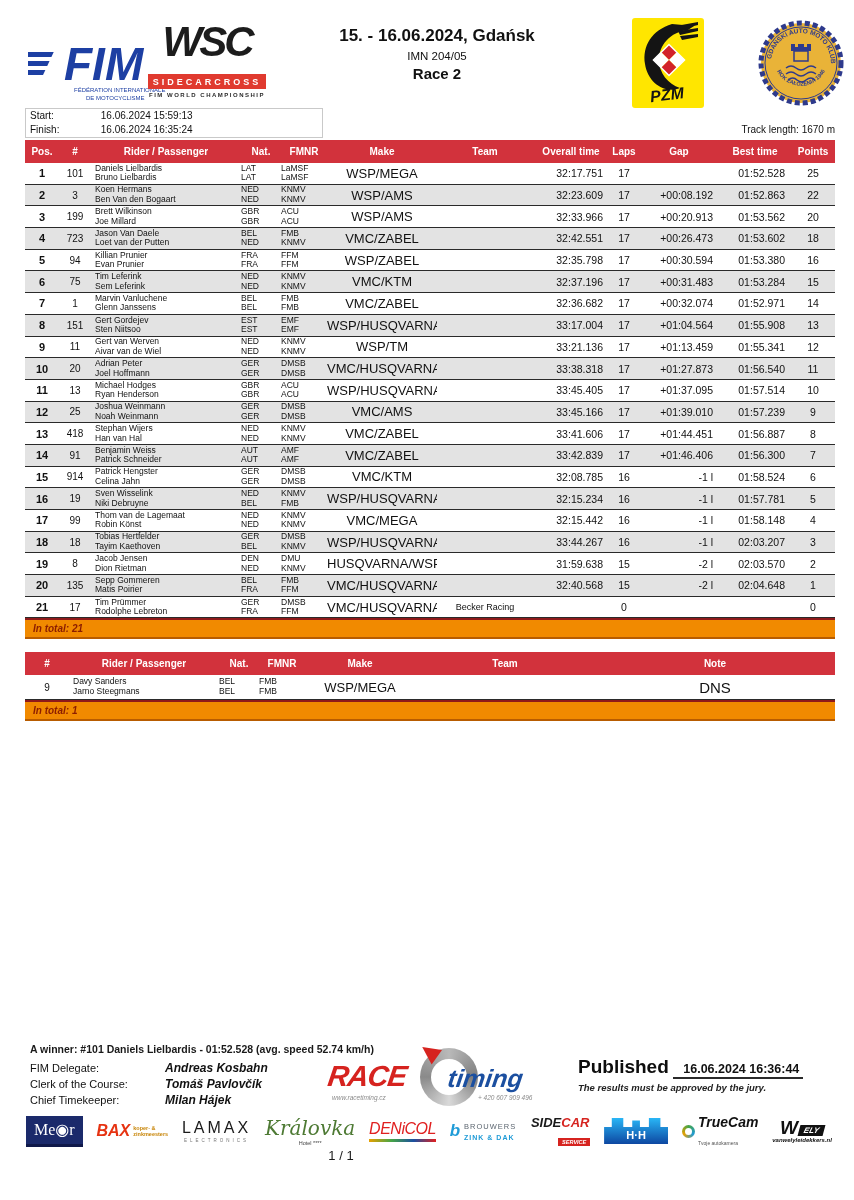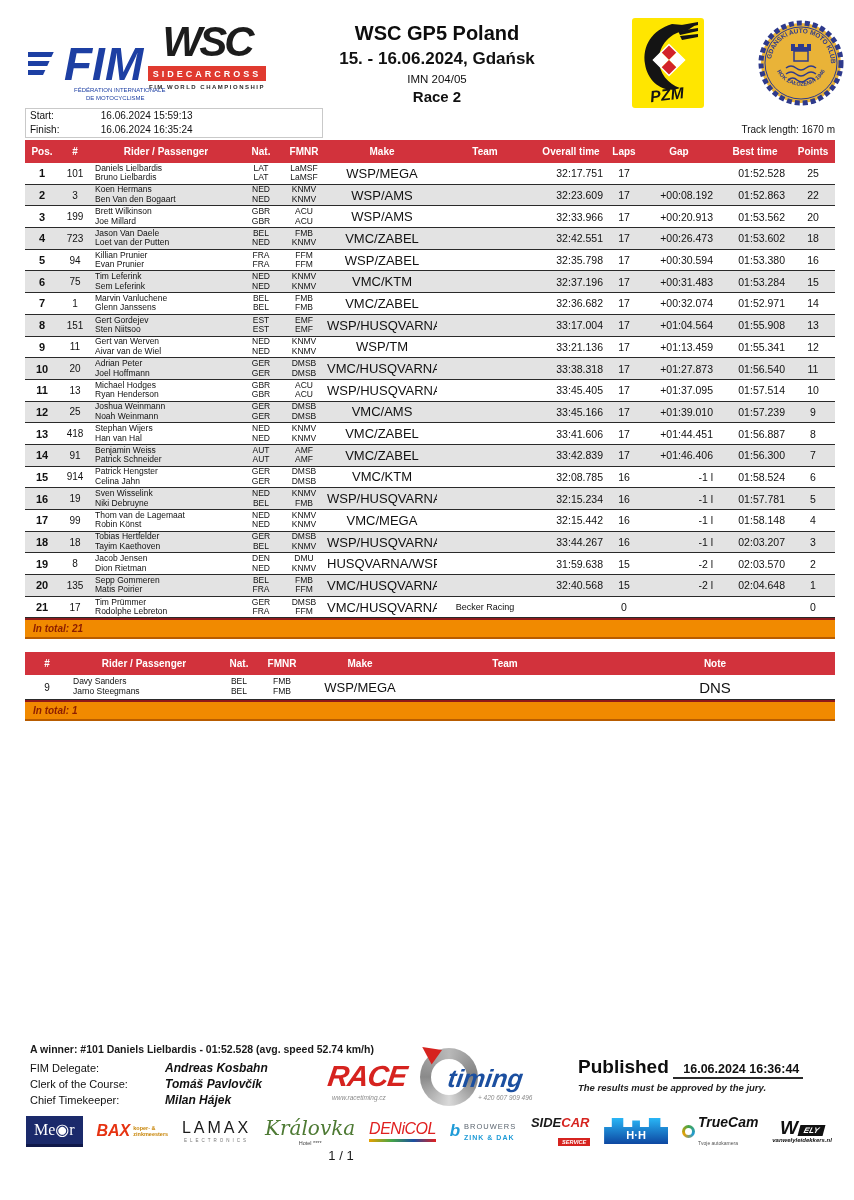--- a/index.html
+++ b/index.html
@@ -6,21 +6,21 @@
   body { background:#f2f2f2; font-family:"Liberation Sans", sans-serif; }
   .page { position:relative; width:854px; height:1200px; background:#ffffff; margin:0 auto; overflow:hidden; color:#111; }
 
   
   .logos { position:absolute; top:12px; left:0; width:854px; height:98px; }
   .fim-logo { position:absolute; left:28px; top:18px; width:170px; height:74px; }
   .wsc-logo { position:absolute; left:148px; top:8px; width:118px; height:92px; text-align:center; }
   .wsc-word { position:relative; font-size:42px; font-weight:900; font-style:italic; letter-spacing:-3px; color:#1c1c1c; line-height:44px; }
   .wsc-word::before { content:""; position:absolute; left:38px; top:6px; width:30px; height:30px; background:#f26522; transform:skewX(-18deg) rotate(8deg); z-index:-1; }
   .wsc-word::after { content:""; position:absolute; left:30px; top:18px; width:48px; height:10px; background:#9a9a9a; transform:skewX(-30deg); z-index:-1; opacity:.7; }
-  .wsc-band { margin-top:2px; background:#e03a2f; color:#fff; font-size:9px; font-weight:bold; letter-spacing:3px; padding:3px 0 2px; }
+  .wsc-band { margin-top:10px; background:#e03a2f; color:#fff; font-size:9px; font-weight:bold; letter-spacing:3px; padding:3px 0 2px; }
   .wsc-sub { margin-top:3px; font-size:6px; font-weight:bold; letter-spacing:1.5px; color:#2b2b2b; }
   .title-block { position:absolute; left:277px; top:10px; width:320px; text-align:center; }
   .title-main { font-size:20px; font-weight:bold; color:#0d0d0d; }
   .title-sub { font-size:17px; font-weight:bold; margin-top:4px; }
   .title-imn { font-size:11.5px; margin-top:4px; }
   .title-race { font-size:15px; font-weight:bold; margin-top:3px; }
   .pzm-logo { position:absolute; left:632px; top:6px; width:72px; height:90px; }
   .gamk-logo { position:absolute; left:758px; top:8px; width:86px; height:86px; }
 
   
@@ -39,21 +39,21 @@
   .thead > div { text-align:center; }
   #results .thead, #results .tr { grid-template-columns:34px 32px 150px 40px 46px 110px 96px 76px 30px 80px 72px 44px; }
   #dns .thead, #dns .tr { grid-template-columns:44px 150px 40px 46px 110px 180px 240px; }
   .tr { display:grid; background:#fff; border-bottom:1px solid #2a2a2a; align-items:center; height:21.7px; font-size:10.5px; }
   #dns .tr { height:25px; }
   .tr.alt { background:#e3e3e3; }
   .td { overflow:hidden; white-space:nowrap; }
   .c-pos { text-align:center; font-weight:bold; font-size:11px; }
   .c-num { text-align:center; font-size:10px; }
   .c-rider { font-size:8.5px; line-height:9.6px; padding-left:4px; }
-  .c-stack { text-align:center; font-size:8.5px; line-height:9.6px; }
+  .c-stack { font-size:8.5px; line-height:9.6px; }
   .c-make { text-align:center; font-size:13px; }
   .c-team { text-align:center; font-size:9px; }
   .c-right { text-align:right; padding-right:6px; }
   .c-center { text-align:center; }
   .c-note { text-align:center; font-size:15px; }
   .total-bar { height:21px; background:var(--orange,#f18a00); border-top:2px solid #8f1a1a; border-bottom:2px solid #b85c00; color:var(--total-text,#8b1d00); font-size:10px; font-weight:bold; font-style:italic; line-height:18px; padding-left:8px; }
 
   
   .winner-line { position:absolute; left:30px; top:1043px; font-size:10.5px; font-weight:bold; color:#1a1a1a; }
   .officials { position:absolute; left:30px; top:1061px; font-size:11px; }
@@ -128,21 +128,20 @@
       </svg>
     </div>
 
     <div class="wsc-logo">
       <div class="wsc-word">WSC</div>
       <div class="wsc-band">SIDECARCROSS</div>
       <div class="wsc-sub">FIM WORLD CHAMPIONSHIP</div>
     </div>
 
     <div class="title-block">
-      <div class="title-main">WSC GP5 Poland</div>
       <div class="title-sub">15. - 16.06.2024, Gdańsk</div>
       <div class="title-imn">IMN 204/05</div>
       <div class="title-race">Race 2</div>
     </div>
 
     <div class="pzm-logo">
       <svg viewBox="0 0 72 90" width="72" height="90">
         <rect width="72" height="90" rx="3" fill="#ffe600"></rect>
         <path d="M40,6 C20,12 10,28 13,46 C16,66 34,76 48,70 C36,66 27,55 27,42 C27,27 38,14 56,12 L62,8 Z" fill="#141414"></path>
         <g fill="#141414">

